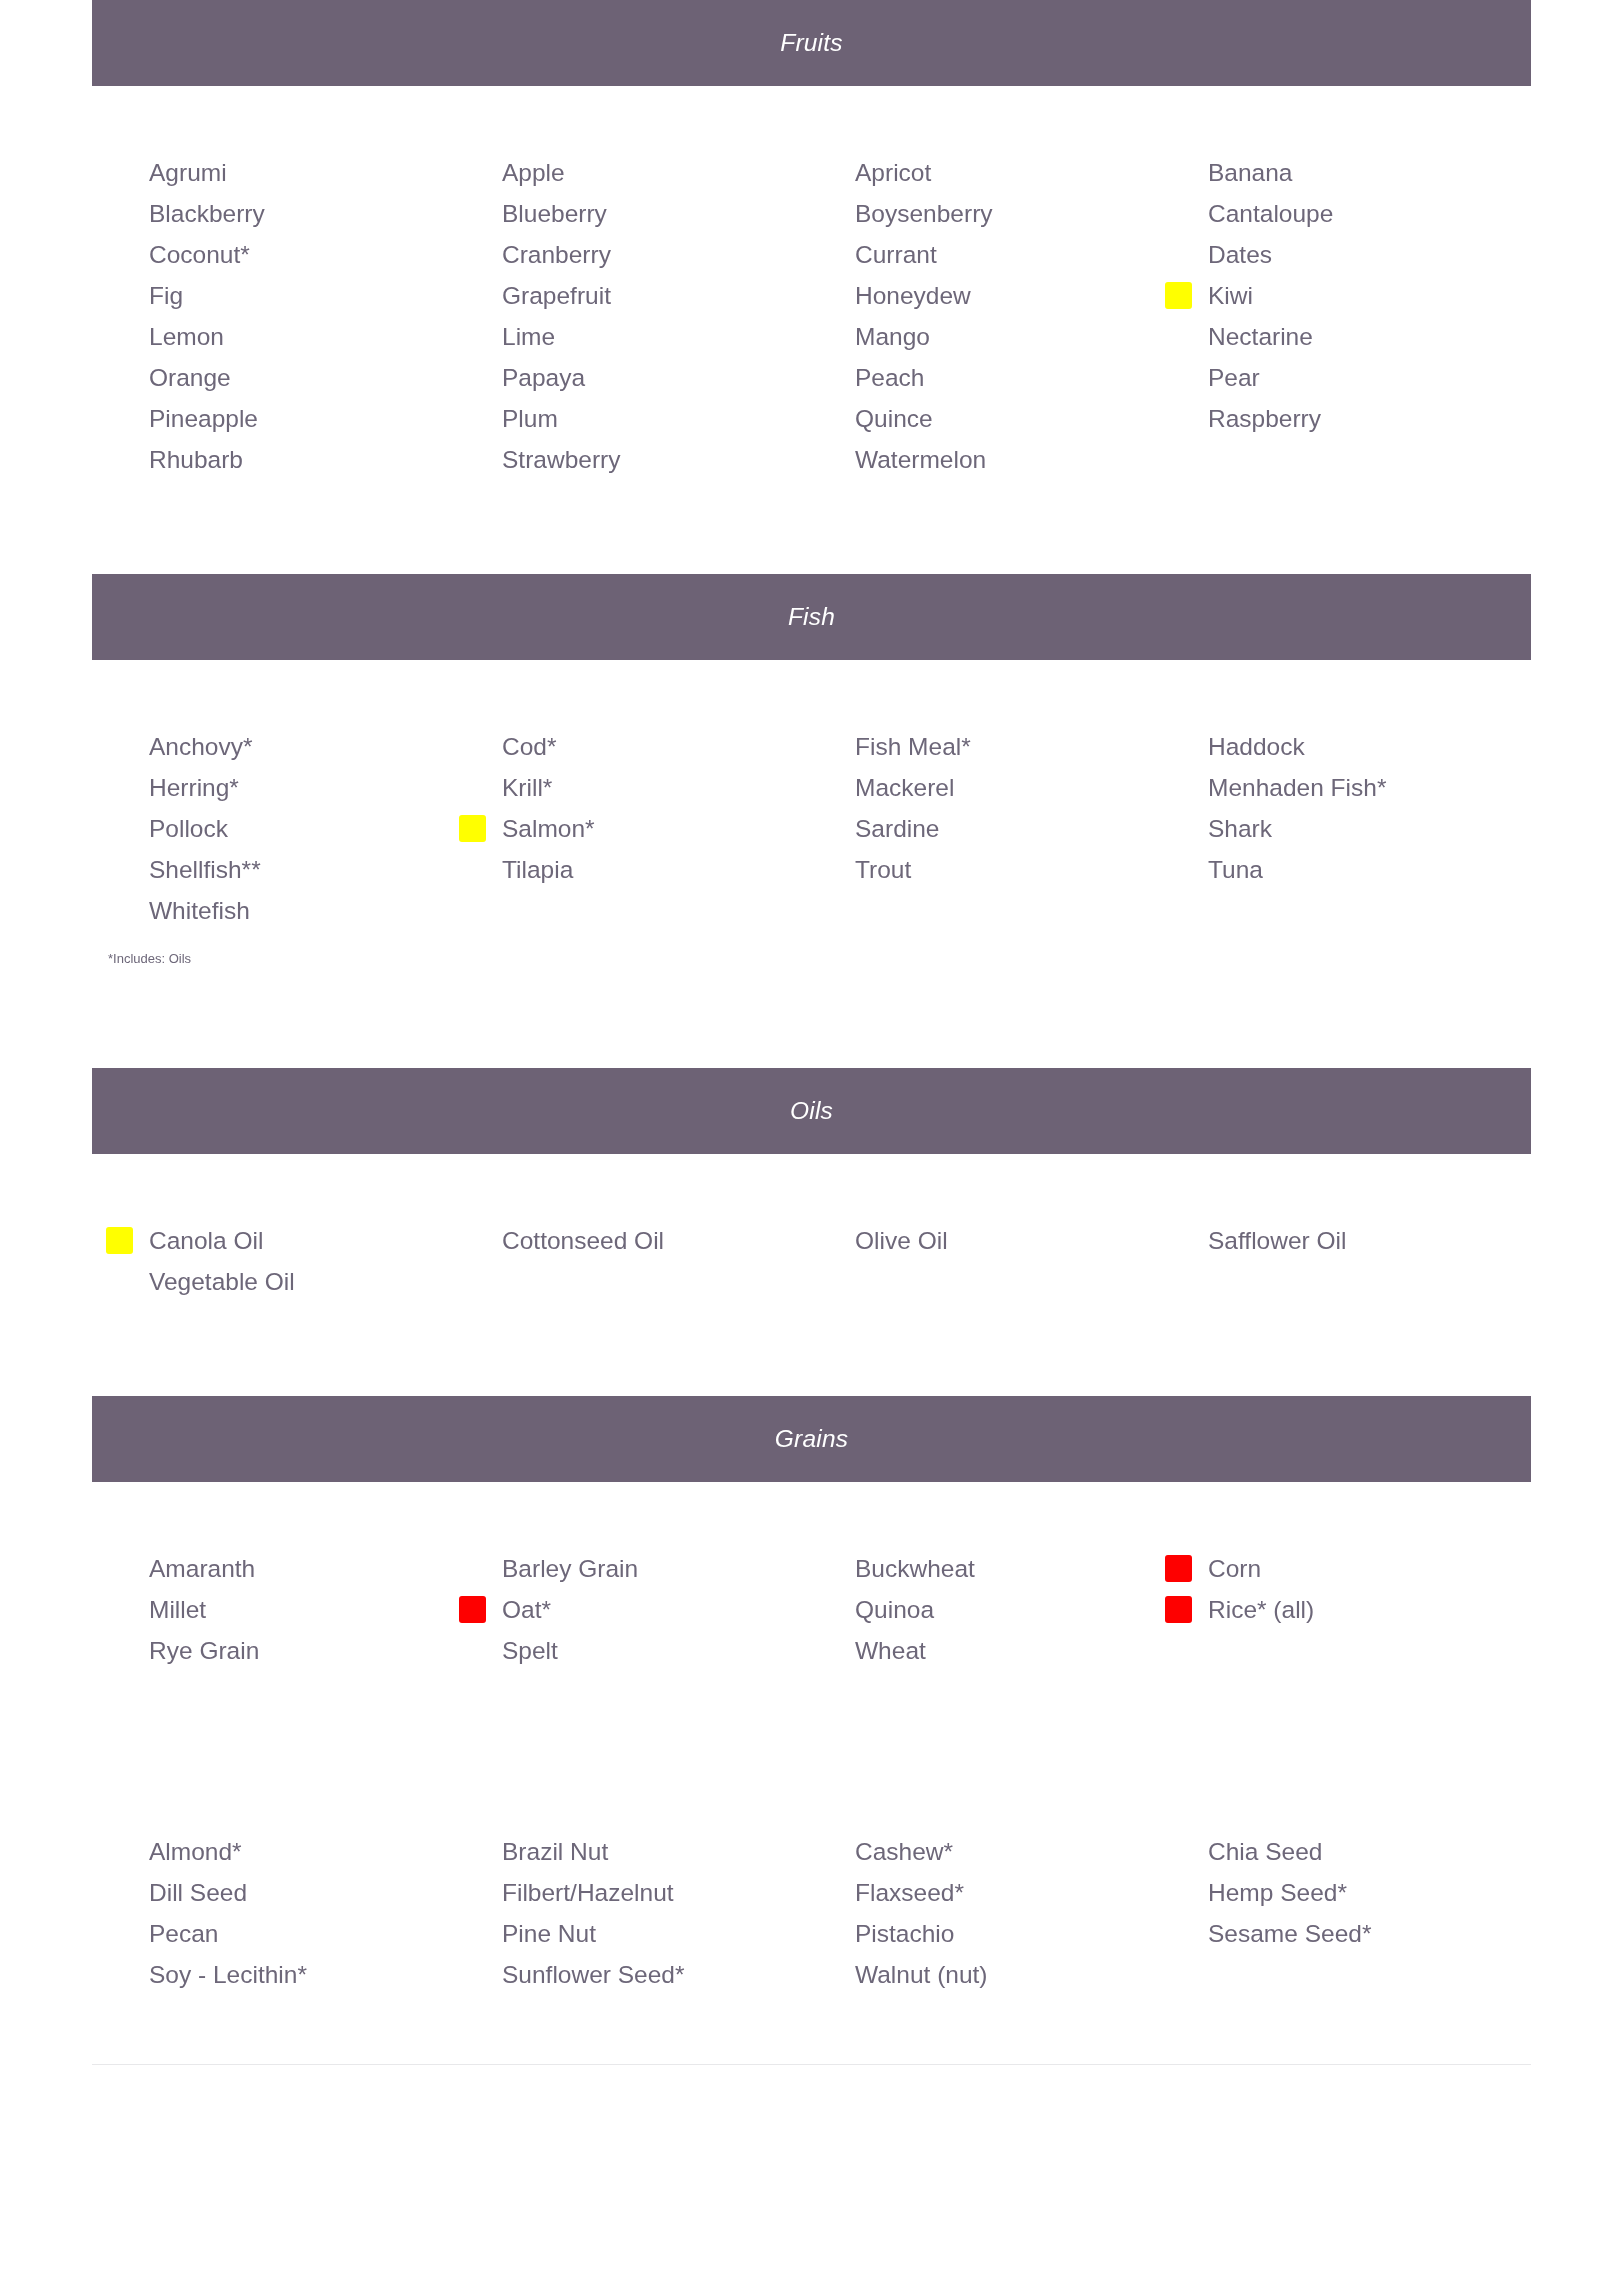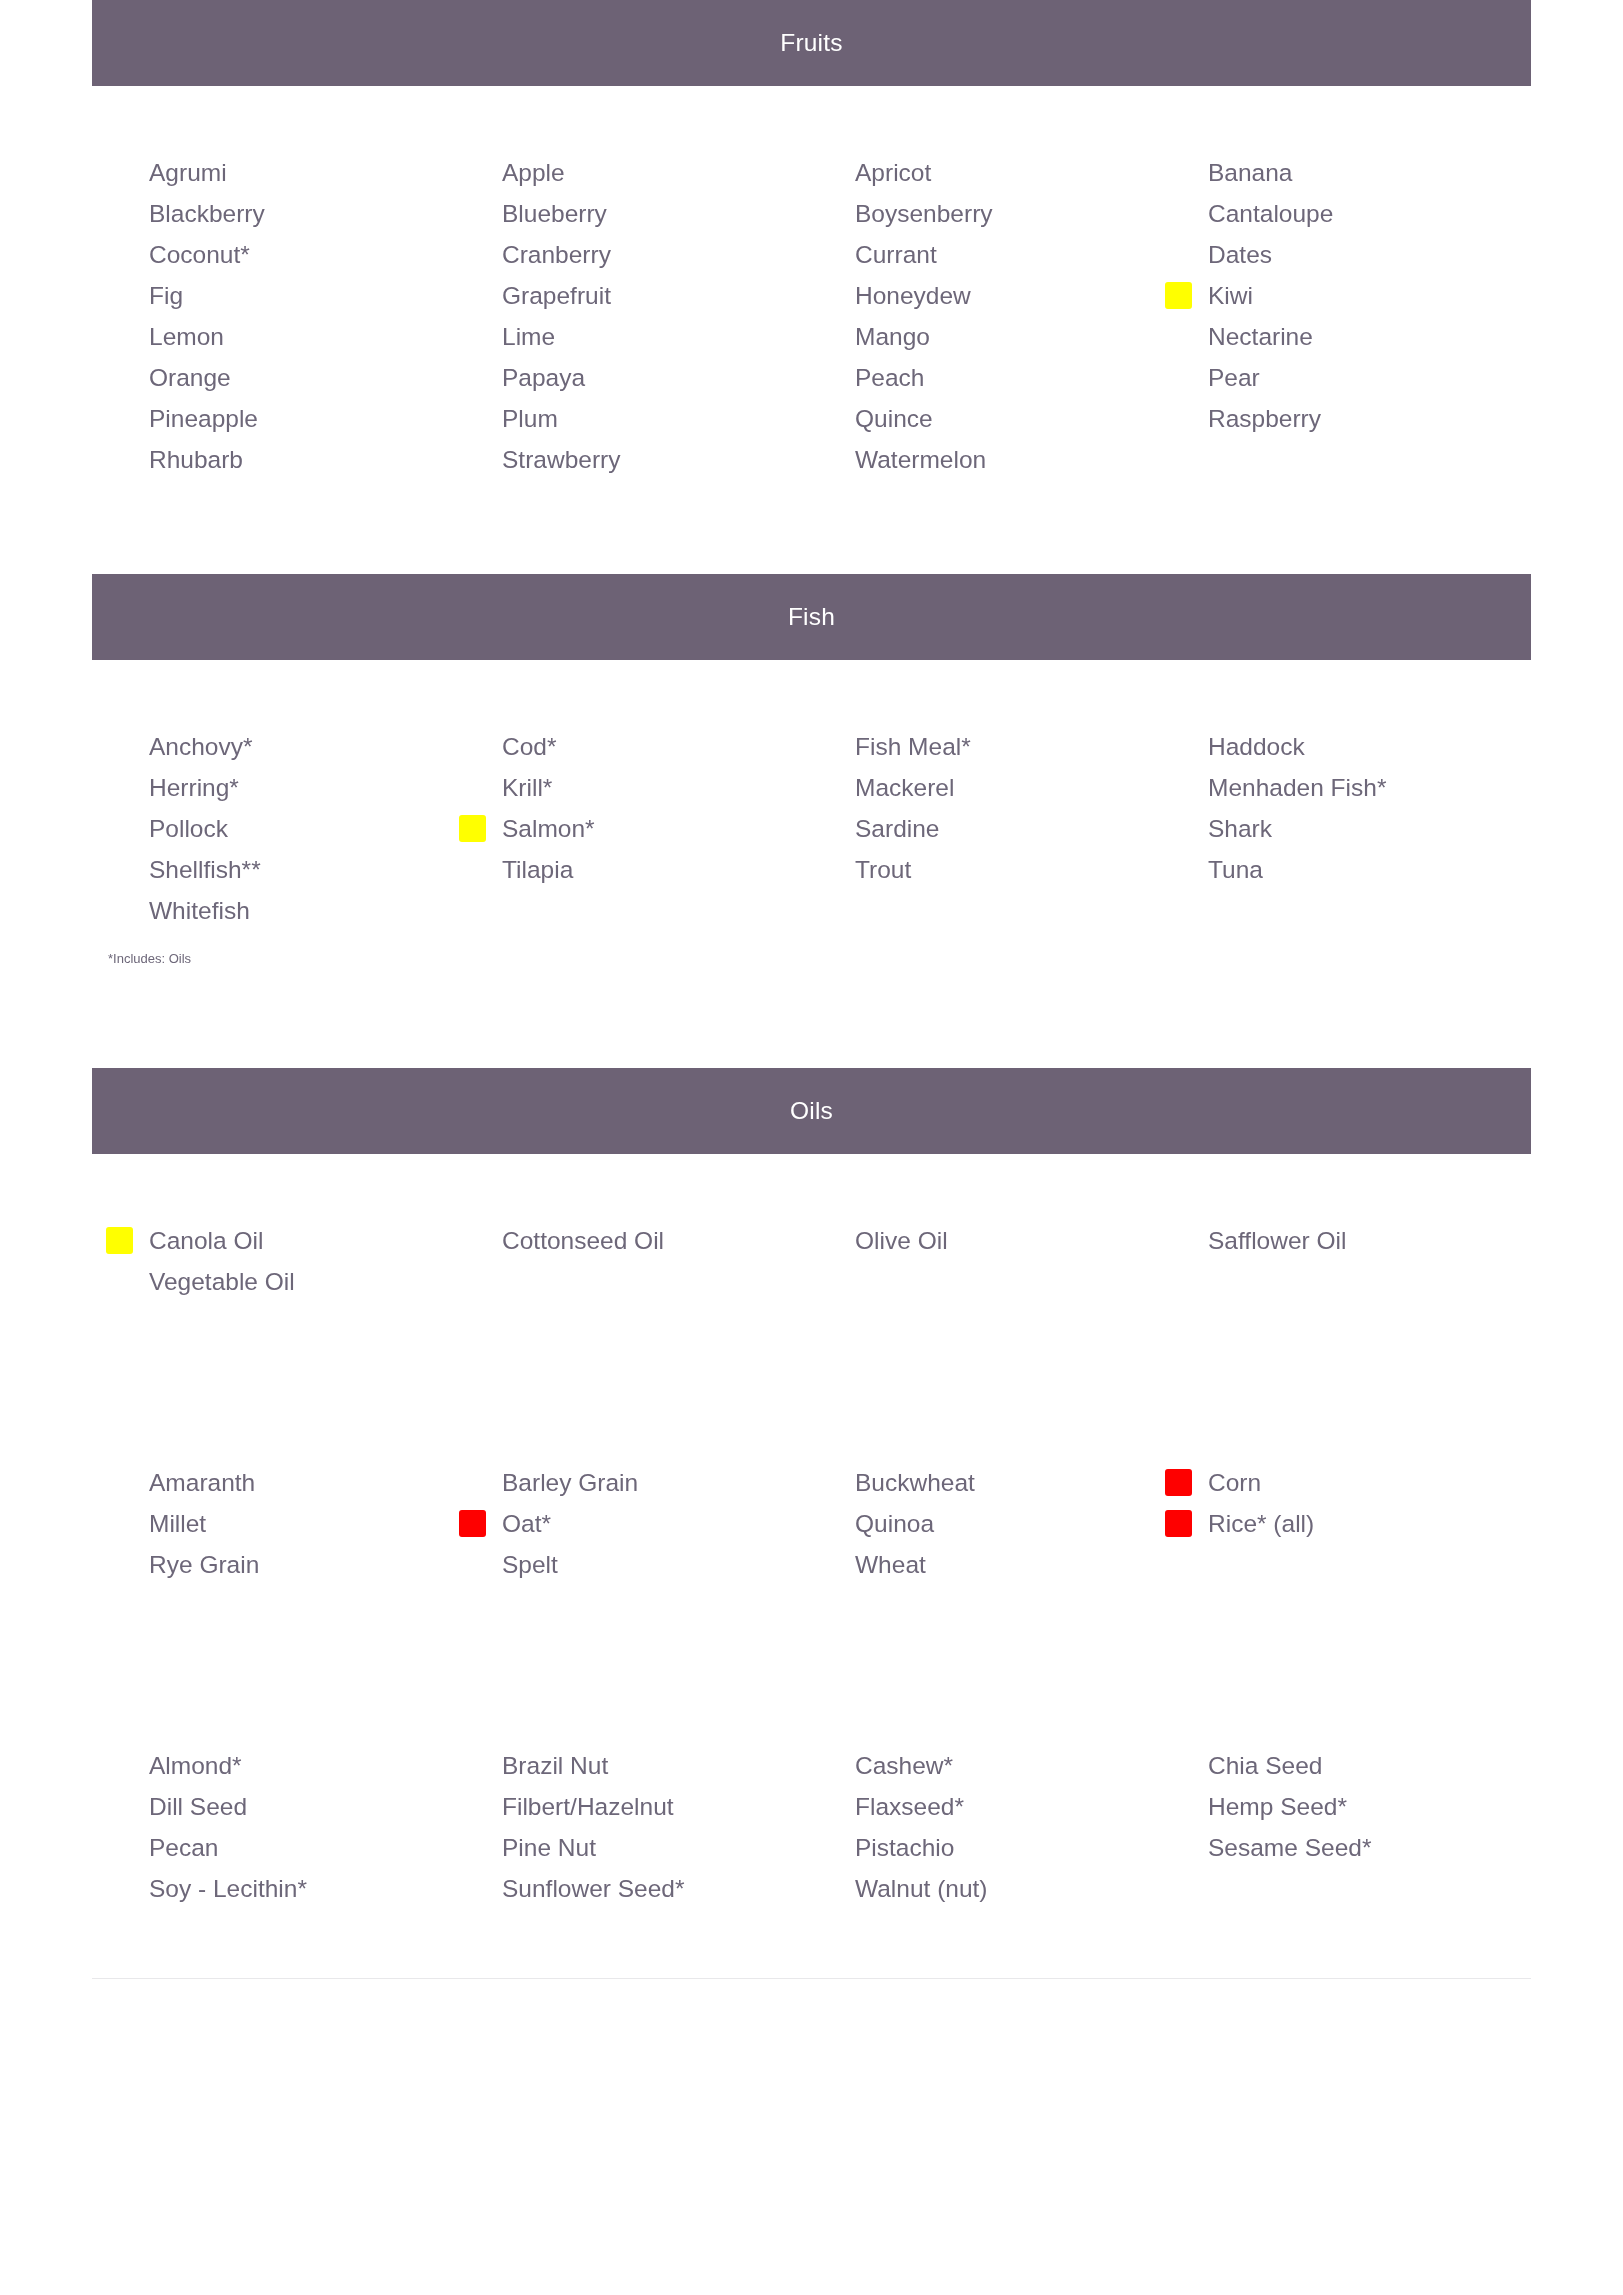--- a/index.html
+++ b/index.html
@@ -29,20 +29,21 @@
     margin: 0 92px;
     background: #6d6275;
     color: #ffffff;
     height: 86px;
     display: flex;
     align-items: center;
     justify-content: center;
     font-size: 24.5px;
     font-weight: 400;
     letter-spacing: 0.2px;
+    font-style: italic;
   }
   .section-body {
     padding: 0 0 0 0;
     background: #ffffff;
   }
 
   .grid {
     display: grid;
     grid-template-columns: 353px 353px 353px 353px;
     padding-left: 106px;
@@ -310,20 +311,23 @@
               <span class="label"></span>
             </div>
             <div class="cell empty">
               <span class="label"></span>
             </div>
           </div>
         </div>
       </div>
       <div class="spacer-lg"></div>
       <div class="section">
+        <div class="section-header">
+          <span>Grains</span>
+        </div>
         <div class="section-body">
           <div class="grid">
             <div class="cell">
               <span class="label">Amaranth</span>
             </div>
             <div class="cell">
               <span class="label">Barley Grain</span>
             </div>
             <div class="cell">
               <span class="label">Buckwheat</span>

